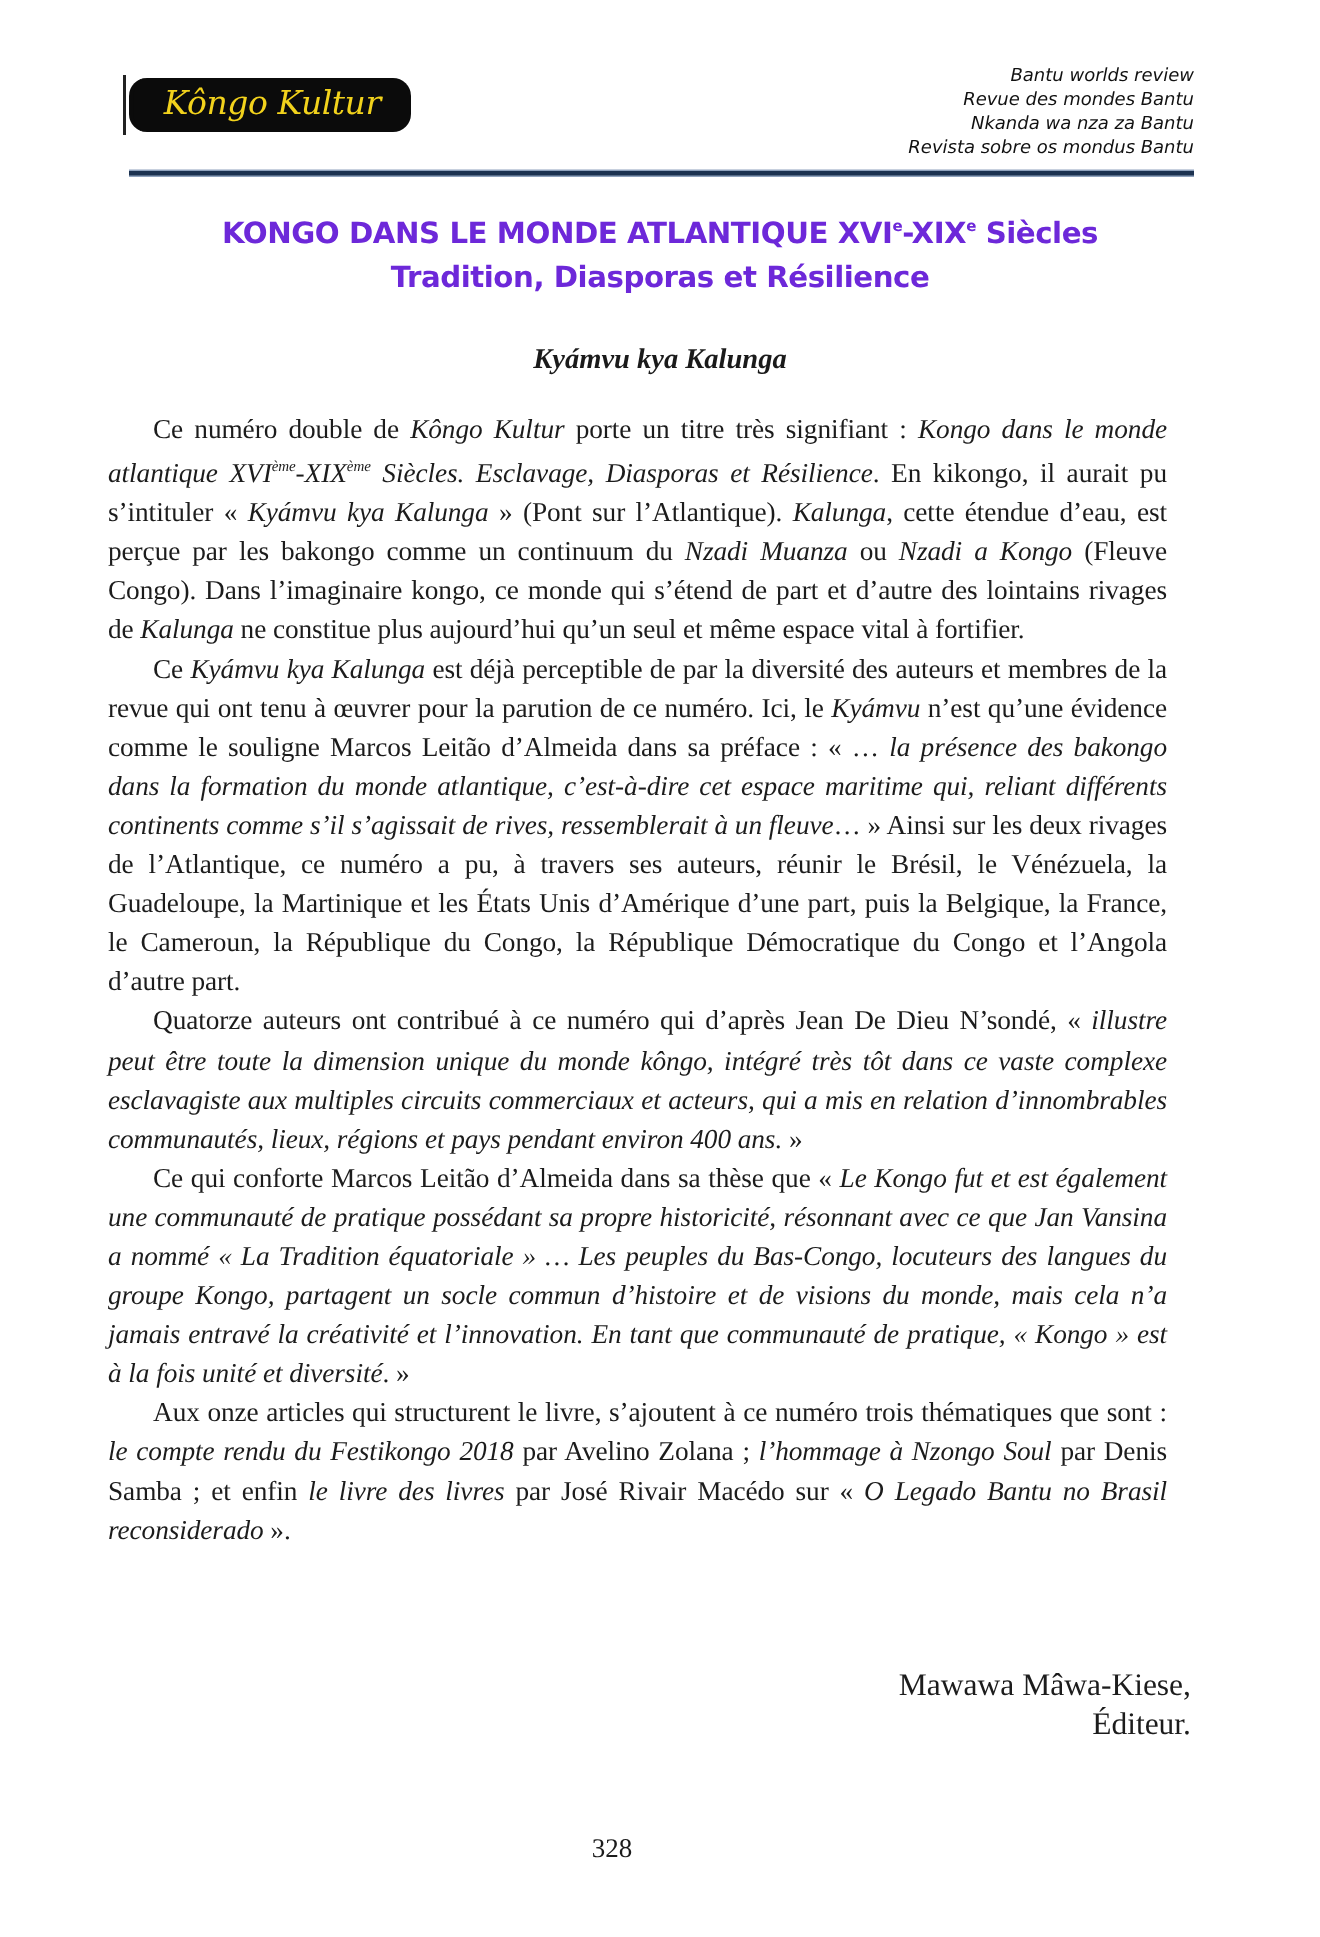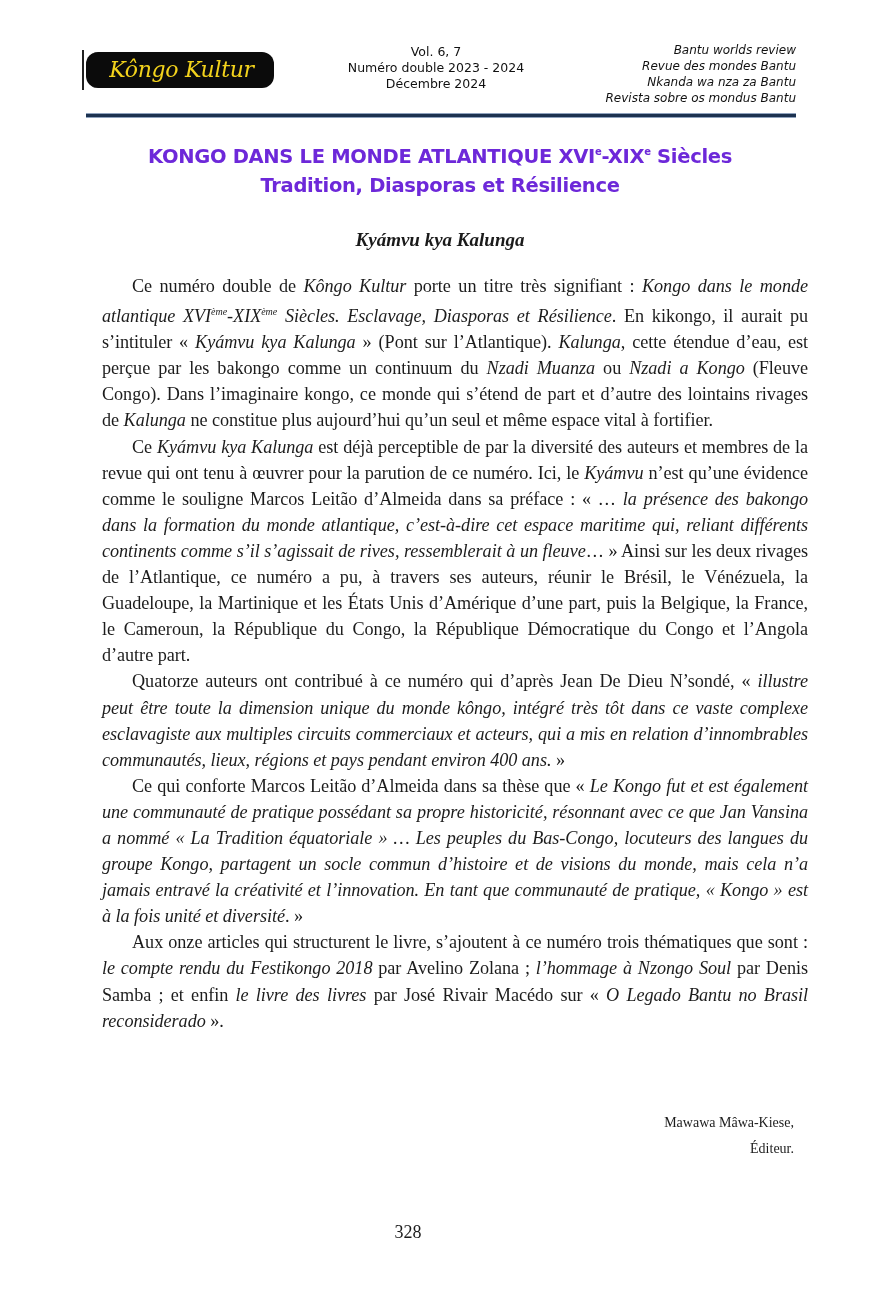--- a/index.html
+++ b/index.html
@@ -39,49 +39,44 @@
     }
     .title sup { font-size: 10px; vertical-align: 8px; font-weight: bold; }
 
     .subtitle {
       position: absolute; left: 0; top: 229px; width: 880px; text-align: center;
       font-family: "Liberation Serif", serif; font-style: italic; font-weight: bold;
       font-size: 19px; color: #1a1a1a;
     }
 
     .body {
-      position: absolute; left: 102px; top: 273px; width: 706px;
+      position: absolute; left: 72px; top: 273px; width: 706px;
       font-family: "Liberation Serif", serif; font-size: 18.2px; line-height: 26.1px;
       text-align: justify; color: #1c1c1c; letter-spacing: -0.05px;
     }
     .body p { text-indent: 30px; }
     .body i { font-style: italic; }
     .body sup { font-size: 10px; vertical-align: 7px; font-style: italic; }
 
     .signature {
       position: absolute; right: 86px; top: 1110px; text-align: right;
-      font-family: "Liberation Serif", serif; font-size: 14px; line-height: 26px; color: #1c1c1c;
+      font-family: "Liberation Serif", serif; font-size: 21px; line-height: 26px; color: #1c1c1c;
     }
     .page-number {
       position: absolute; left: 0; top: 1222px; width: 816px; text-align: center;
       font-family: "Liberation Serif", serif; font-size: 18px; color: #1c1c1c;
     }
   </style>
 </head>
 <body>
 
 <div class="header">
   <div class="logo-bar"></div>
   <div class="logo">
     <span class="logo-text">Kôngo Kultur</span>
-  </div>
-  <div class="issue">
-    <div>Vol. 6, 7</div>
-    <div>Numéro double 2023 - 2024</div>
-    <div>Décembre 2024</div>
   </div>
   <div class="review">
     <div>Bantu worlds review</div>
     <div>Revue des mondes Bantu</div>
     <div>Nkanda wa nza za Bantu</div>
     <div>Revista sobre os mondus Bantu</div>
   </div>
 </div>
 <div class="rule"></div>
 

